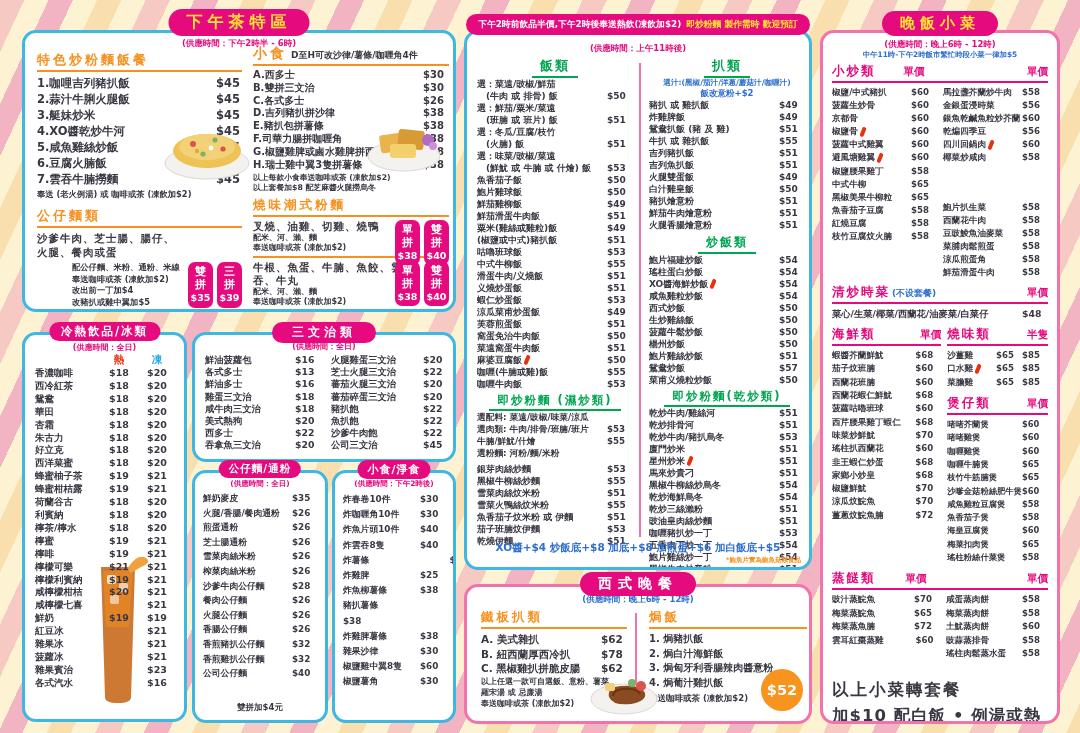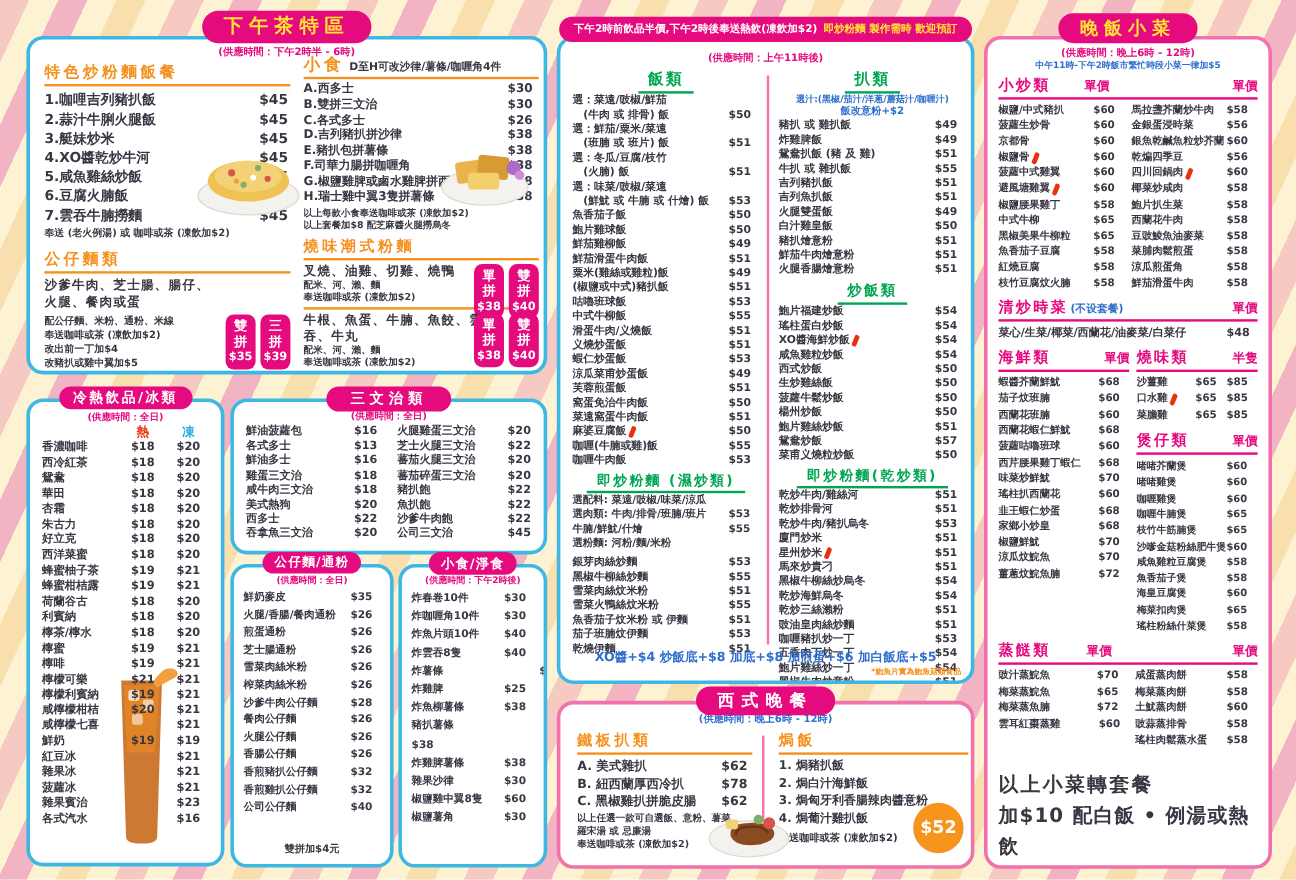--- a/index.html
+++ b/index.html
@@ -89,21 +89,21 @@
             <span class="sp"></span>
             <span class="mp">$45</span>
           </div>
         </div>
       <div style="font-size:8.3px;margin-top:2px;">奉送 (老火例湯) 或 咖啡或茶 (凍飲加$2)</div>
 
       <div class="sec-o" style="font-size:13px;margin-top:7px;">公仔麵類</div>
       <div style="font-size:10.5px;line-height:14px;letter-spacing:1px;">沙爹牛肉、芝士腸、腸仔、</div>
       <div style="font-size:10.5px;line-height:14px;letter-spacing:1px;">火腿、餐肉或蛋</div>
       <div style="display:flex;margin-top:3px;">
-        <div style="flex:1;">
+        <div style="flex:1;margin-left:35px;">
 
             <div style="font-size:8.3px;line-height:11.5px;">配公仔麵、米粉、通粉、米線</div>
 
             <div style="font-size:8.3px;line-height:11.5px;">奉送咖啡或茶 (凍飲加$2)</div>
 
             <div style="font-size:8.3px;line-height:11.5px;">改出前一丁加$4</div>
 
             <div style="font-size:8.3px;line-height:11.5px;">改豬扒或雞中翼加$5</div>
           </div>
         <div class="badges">
@@ -1472,21 +1472,21 @@
               <span class="mp">$60</span>
             </div>
 
             <div class="mr" style="font-size:8.6px;line-height:13.1px;">
               <span>椰菜炒咸肉</span>
 
               <span class="sp"></span>
               <span class="mp">$58</span>
             </div>
 
-            <div class="mr" style="font-size:8.6px;line-height:13.1px;">
+            <div class="mr" style="font-size:8.6px;line-height:13.1px;margin-top:36px;">
               <span>鮑片扒生菜</span>
 
               <span class="sp"></span>
               <span class="mp">$58</span>
             </div>
 
             <div class="mr" style="font-size:8.6px;line-height:13.1px;">
               <span>西蘭花牛肉</span>
 
               <span class="sp"></span>

